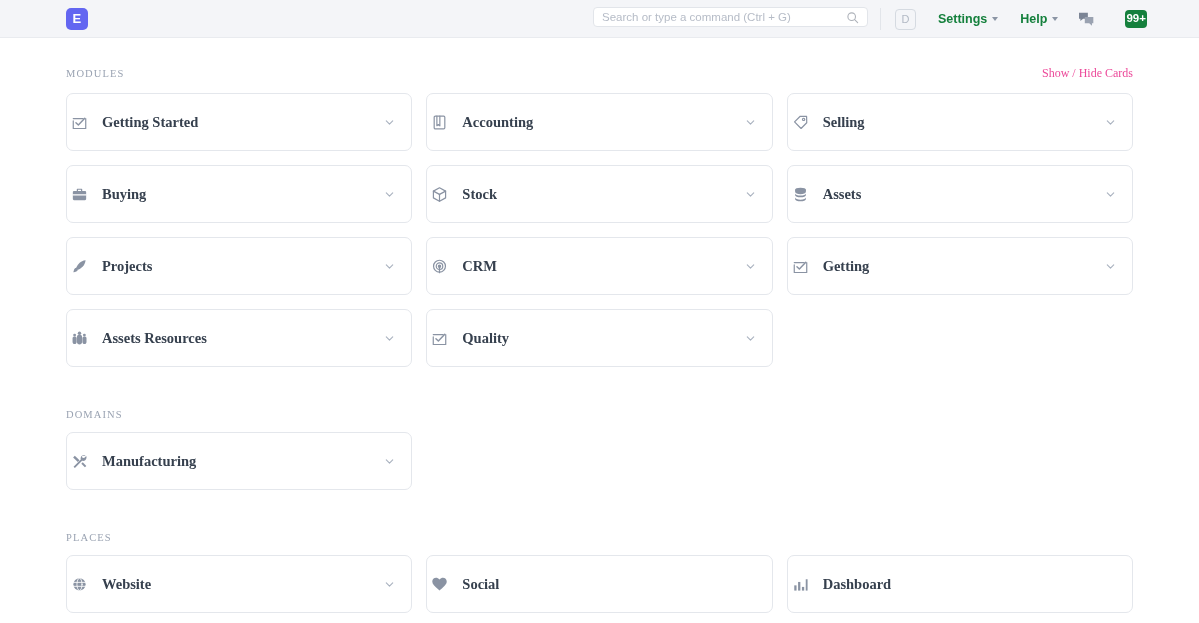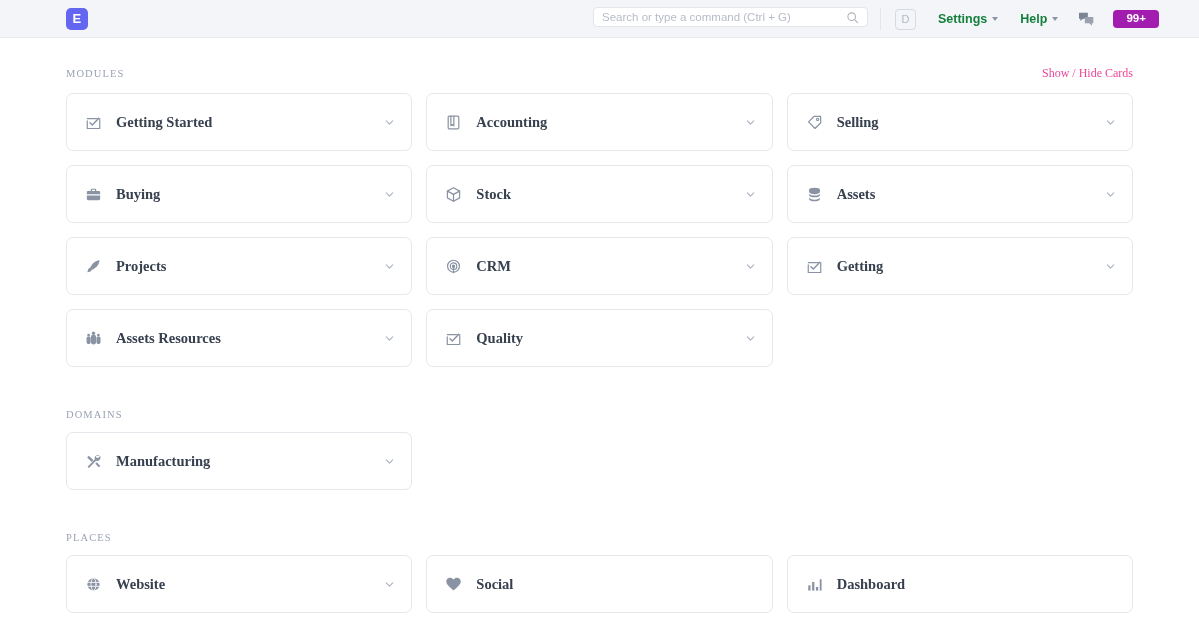--- a/index.html
+++ b/index.html
@@ -88,27 +88,27 @@
     white-space: nowrap;
   }
   .caret {
     width: 0; height: 0;
     border-left: 3.5px solid transparent;
     border-right: 3.5px solid transparent;
     border-top: 4px solid #8b95a5;
   }
   .chat-ico { margin-left: 20px; width: 17px; height: 15px; cursor: pointer; }
   .badge {
-    margin-left: 18px;
-    background: #a21caf;
+    margin-left: 30px;
+    background: #15803d;
     color: #ffffff;
     font-size: 11.5px;
     font-weight: bold;
     border-radius: 4px;
-    padding: 3px 13px 4px;
+    padding: 3px 1px 4px;
     line-height: 1;
     cursor: pointer;
   }
 
   
   .page { padding: 0 66px; font-family: Liberation Serif, serif; }
 
   .section { margin-top: 0; }
   .section-head {
     display: flex;
@@ -135,21 +135,21 @@
     row-gap: 14px;
   }
 
   .card {
     height: 58px;
     background: #ffffff;
     border: 1px solid #e4e7ec;
     border-radius: 7px;
     display: flex;
     align-items: center;
-    padding: 0 16px 0 18px;
+    padding: 0 16px 0 4px;
     cursor: pointer;
   }
   .card-ico {
     width: 17px; height: 17px;
     flex: none;
     color: #8a93a3;
     display: flex; align-items: center; justify-content: center;
   }
   .card-label {
     margin-left: 14px;

